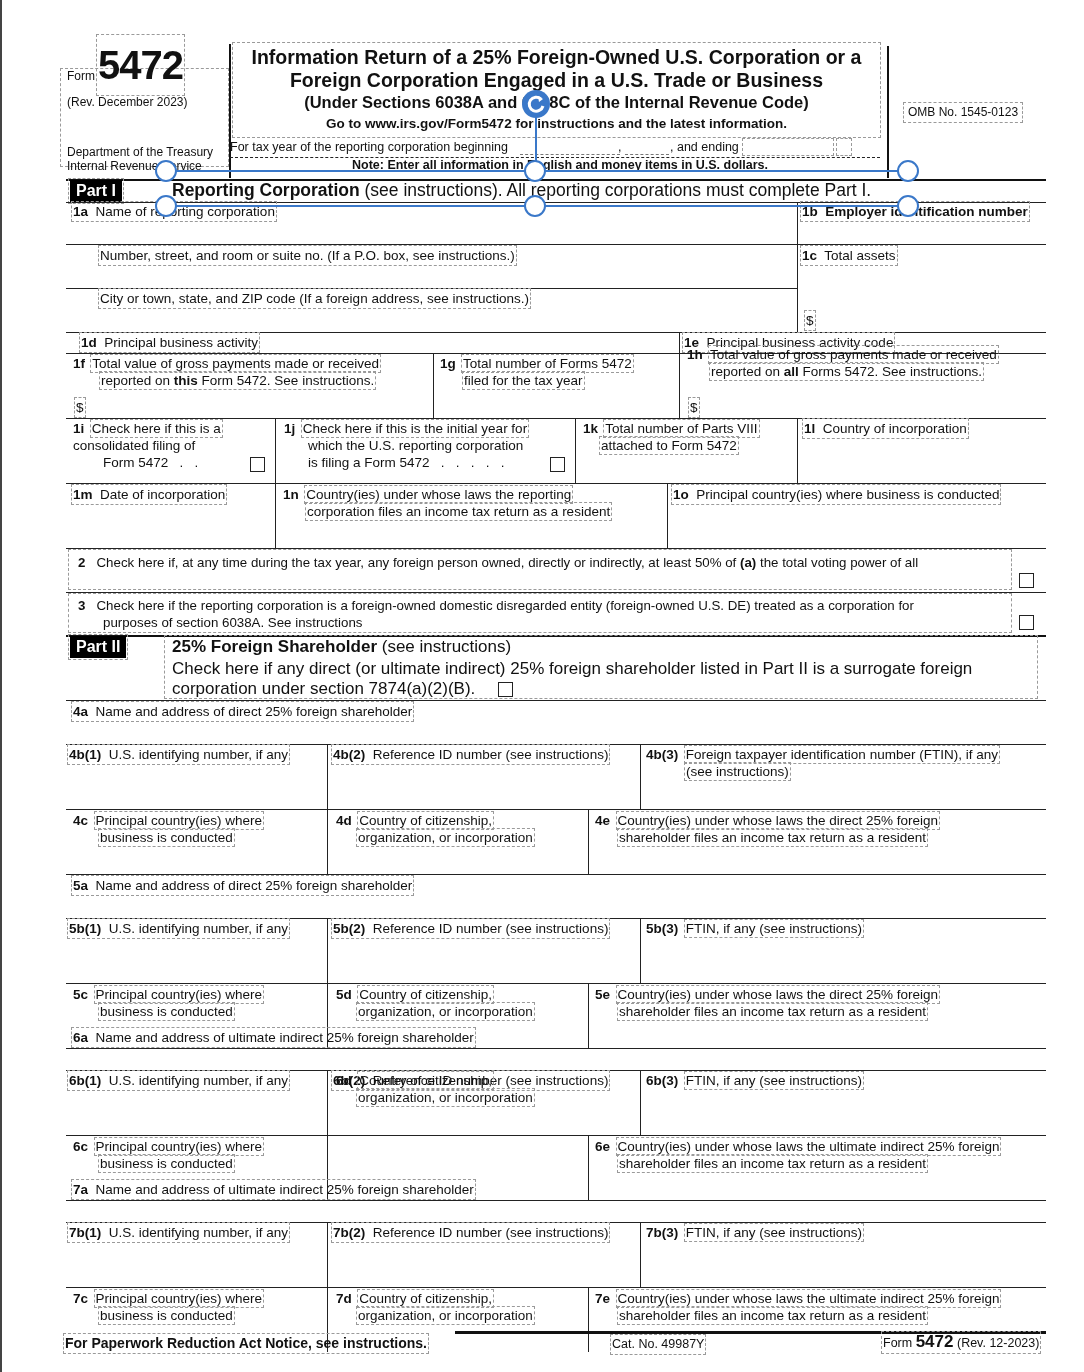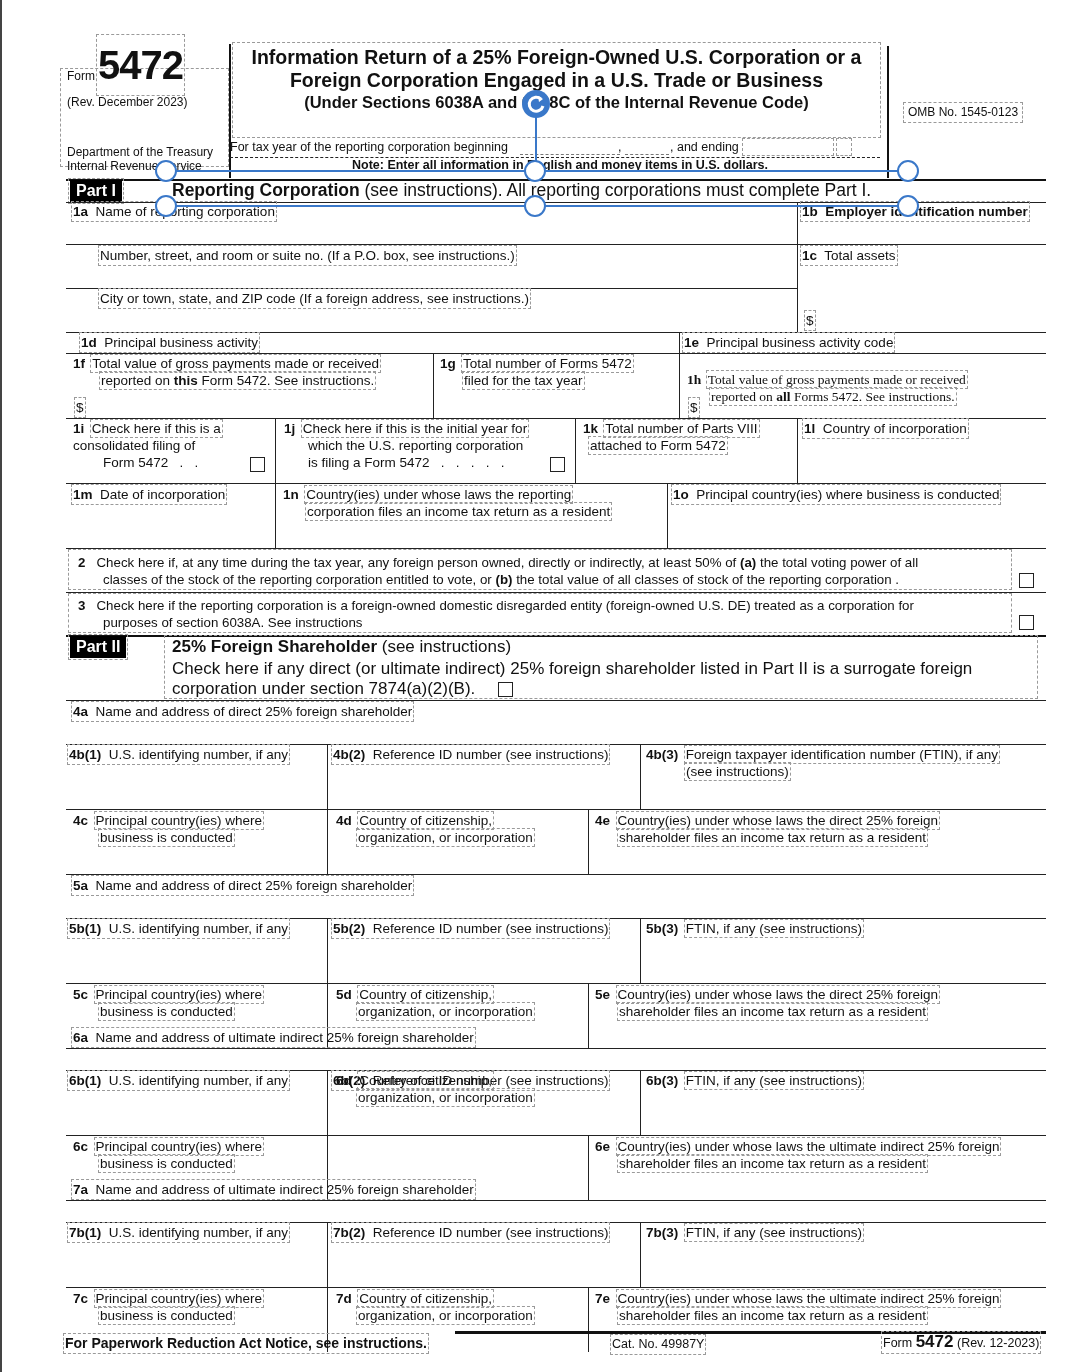--- a/index.html
+++ b/index.html
@@ -34,20 +34,21 @@
   <span class="lbl" style="left:67px;top:145px;font-size:12px;line-height:14px;">Department of the Treasury</span>
   <span class="lbl" style="left:67px;top:159px;font-size:12px;line-height:14px;height:12px;overflow:hidden;">Internal Revenue Service</span>
 
   <div class="vl" style="left:229px;top:44px;height:134px;border-left:2px solid #111;"></div>
 
   <div class="abs dash" style="left:234px;top:44px;width:645px;height:92px;"></div>
   <div class="abs" style="left:234px;top:46px;width:645px;text-align:center;font-weight:bold;font-size:19.5px;line-height:23px;">
     <div>Information Return of a 25% Foreign-Owned U.S. Corporation or a</div>
     <div>Foreign Corporation Engaged in a U.S. Trade or Business</div>
     <div style="font-size:16.5px;line-height:21px;">(Under Sections 6038A and 6038C of the Internal Revenue Code)</div>
+    <div style="font-size:13.5px;line-height:22px;">Go to www.irs.gov/Form5472 for instructions and the latest information.</div>
   </div>
 
   <span class="lbl" style="left:230px;top:139px;font-size:12.5px;">For tax year of the reporting corporation beginning</span>
   <span class="abs" style="left:520px;top:140px;width:100px;height:14px;border-bottom:1px dashed #777;"></span>
   <span class="lbl" style="left:618px;top:139px;font-size:12.5px;">,</span>
   <span class="abs" style="left:625px;top:140px;width:44px;height:14px;border-bottom:1px dashed #777;"></span>
   <span class="lbl" style="left:670px;top:139px;font-size:12.5px;">, and ending</span>
   <span class="abs dash" style="left:744px;top:140px;width:88px;height:14px;"></span>
   <span class="abs dash" style="left:838px;top:140px;width:12px;height:14px;font-size:12px;"></span>
   <div class="abs" style="left:230px;top:157px;width:650px;border-top:1px dashed #222;"></div>
@@ -92,21 +93,21 @@
   <span style="margin-left:28px;" class="dash"><span>reported on </span><b>this</b><span> Form 5472. See instructions.</span></span>
 </div>
 <span class="lbl dash" style="left:76px;top:399px;">$</span>
 <div class="abs" style="left:92px;top:396px;width:330px;height:20px;"></div>
 <div class="vl" style="left:433px;top:353px;height:65px;"></div>
 <div class="lbl" style="left:440px;top:355px;">
   <b>1g</b>&nbsp; <span class="dash">Total number of Forms 5472</span><br>
   <span style="margin-left:24px;" class="dash">filed for the tax year</span>
 </div>
 <div class="abs" style="left:440px;top:396px;width:230px;height:20px;"></div>
-<div class="lbl" style="left:687px;top:371px;font-family:Liberation Serif, serif;">
+<div class="lbl" style="left:687px;top:346px;">
   <b>1h</b>&nbsp; <span class="dash">Total value of gross payments made or received</span><br>
   <span style="margin-left:24px;" class="dash"><span>reported on </span><b>all</b><span> Forms 5472. See instructions.</span></span>
 </div>
 <span class="lbl dash" style="left:690px;top:399px;">$</span>
 <div class="abs" style="left:706px;top:396px;width:336px;height:20px;"></div>
 
 <div class="hl" style="left:66px;top:418px;width:980px;"></div>
 <div class="lbl" style="left:73px;top:420px;line-height:17px;">
   <b>1i</b>&nbsp; <span class="dash">Check here if this is a</span><br>
   <span style="">consolidated filing of</span><br>
@@ -116,21 +117,21 @@
 <div class="vl" style="left:275px;top:418px;height:130px;"></div>
 <div class="lbl" style="left:284px;top:420px;">
   <b>1j</b>&nbsp; <span class="dash">Check here if this is the initial year for</span><br>
   <span style="margin-left:24px;">which the U.S. reporting corporation</span><br>
   <span style="margin-left:24px;white-space:pre;">is filing a Form 5472   .   .   .   .   .</span>
 </div>
 <div class="cb" style="left:550px;top:457px;"></div>
 <div class="vl" style="left:575px;top:418px;height:65px;"></div>
 <div class="lbl" style="left:583px;top:420px;">
   <b>1k</b>&nbsp; <span class="dash">Total number of Parts VIII</span><br>
-  <span style="margin-left:7px;" class="dash">attached to Form 5472</span>
+  <span style="margin-left:18px;" class="dash">attached to Form 5472</span>
 </div>
 <div class="abs" style="left:580px;top:460px;width:212px;height:20px;"></div>
 <div class="vl" style="left:797px;top:418px;height:65px;"></div>
 <span class="lbl dash" style="left:804px;top:420px;"><b>1l</b>&nbsp; <span>Country of incorporation</span></span>
 <div class="abs" style="left:802px;top:440px;width:240px;height:40px;"></div>
 
 <div class="hl" style="left:66px;top:483px;width:980px;"></div>
 <span class="lbl dash" style="left:73px;top:486px;"><b>1m</b>&nbsp; <span>Date of incorporation</span></span>
 <div class="abs" style="left:70px;top:506px;width:200px;height:38px;"></div>
 <div class="lbl" style="left:283px;top:486px;">
@@ -139,21 +140,20 @@
 </div>
 <div class="abs" style="left:280px;top:525px;width:380px;height:20px;"></div>
 <div class="vl" style="left:667px;top:483px;height:65px;"></div>
 <span class="lbl dash" style="left:673px;top:486px;"><b>1o</b>&nbsp; <span>Principal country(ies) where business is conducted</span></span>
 <div class="abs" style="left:672px;top:506px;width:370px;height:38px;"></div>
 
 <div class="hl" style="left:66px;top:548px;width:980px;"></div>
 <div class="abs dash" style="left:70px;top:551px;width:940px;height:37px;"></div>
 <div class="lbl" style="left:78px;top:554px;font-size:13.3px;">
   <b>2</b>&nbsp;&nbsp; <span>Check here if, at any time during the tax year, any foreign person owned, directly or indirectly, at least 50% of </span><b>(a)</b><span> the total voting power of all</span><br>
-  <span style="margin-left:25px;"><span>classes of the stock of the reporting corporation entitled to vote, or </span><b>(b)</b><span> the total value of all classes of stock of the reporting corporation   .</span></span>
 </div>
 <div class="cb" style="left:1019px;top:573px;"></div>
 
 <div class="hl" style="left:66px;top:592px;width:980px;"></div>
 <div class="abs dash" style="left:70px;top:595px;width:940px;height:36px;"></div>
 <div class="lbl" style="left:78px;top:597px;font-size:13.3px;">
   <b>3</b>&nbsp;&nbsp; <span>Check here if the reporting corporation is a foreign-owned domestic disregarded entity (foreign-owned U.S. DE) treated as a corporation for</span><br>
   <span style="margin-left:25px;">purposes of section 6038A. See instructions</span>
 </div>
 <div class="cb" style="left:1019px;top:615px;"></div>

